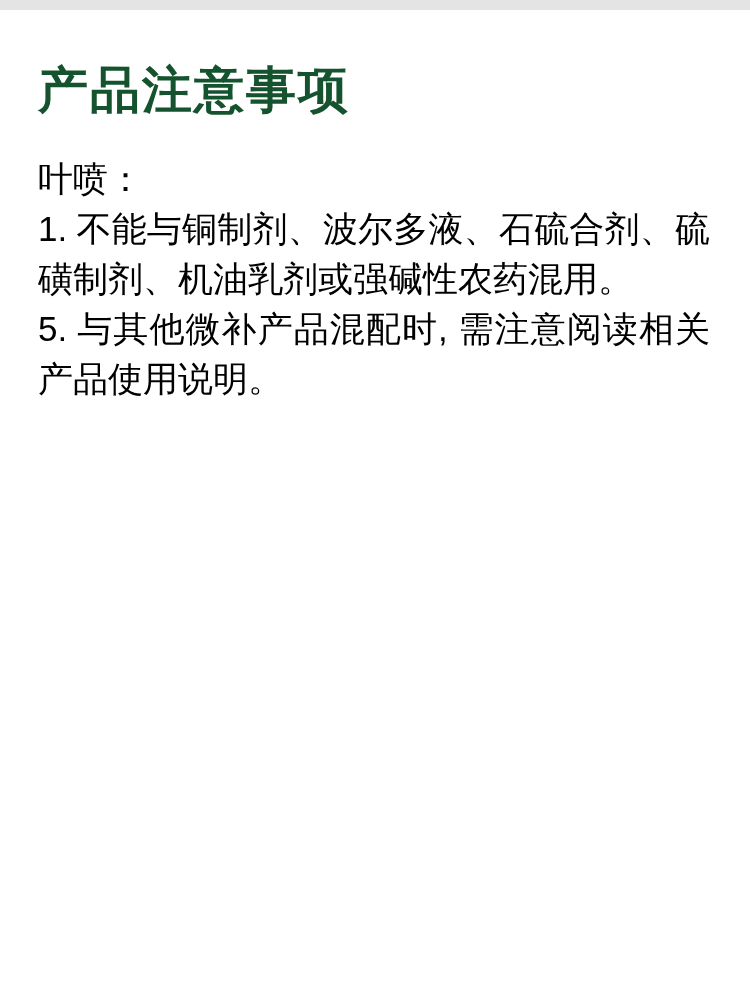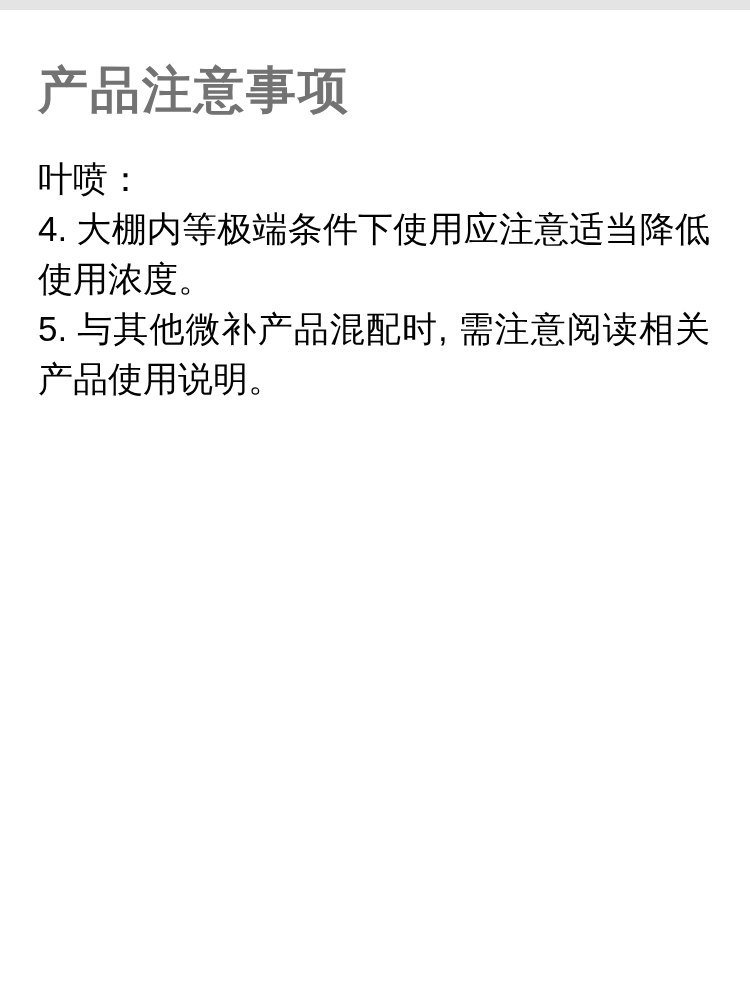--- a/index.html
+++ b/index.html
@@ -22,21 +22,21 @@
     width: 750px;
     height: 10px;
     background: #e4e4e4;
   }
   .title {
     margin: 54px 0 0 38px;
     font-size: 50px;
     line-height: 1.05;
     font-weight: 600;
     letter-spacing: 2px;
-    color: #737373;
+    color: #14532d;
   }
   .section {
     margin: 37px 40px 0 38px;
     width: 672px;
     font-size: 35px;
     line-height: 50px;
     text-align: justify;
     color: #000000;
   }
   .section p {
@@ -53,23 +53,23 @@
 <div class="page">
 
   <div class="top-strip"></div>
 
   <h1 class="title">产品注意事项</h1>
 
   <div class="section">
 
     <p class="heading">叶喷：</p>
 
+    <p class="note"><span class="num">1.</span><span class="txt">不能与铜制剂、波尔多液、石硫合剂、硫磺制剂、机油乳剂或强碱性农药混用。</span></p>
 
 
 
-    <p class="note"><span class="num">4.</span><span class="txt">大棚内等极端条件下使用应注意适当降低使用浓度。</span></p>
 
     <p class="note"><span class="num">5.</span><span class="txt">与其他微补产品混配时, 需注意阅读相关产品使用说明。</span></p>
 
 
   </div>
 
 </div>
 
 </body></html>

